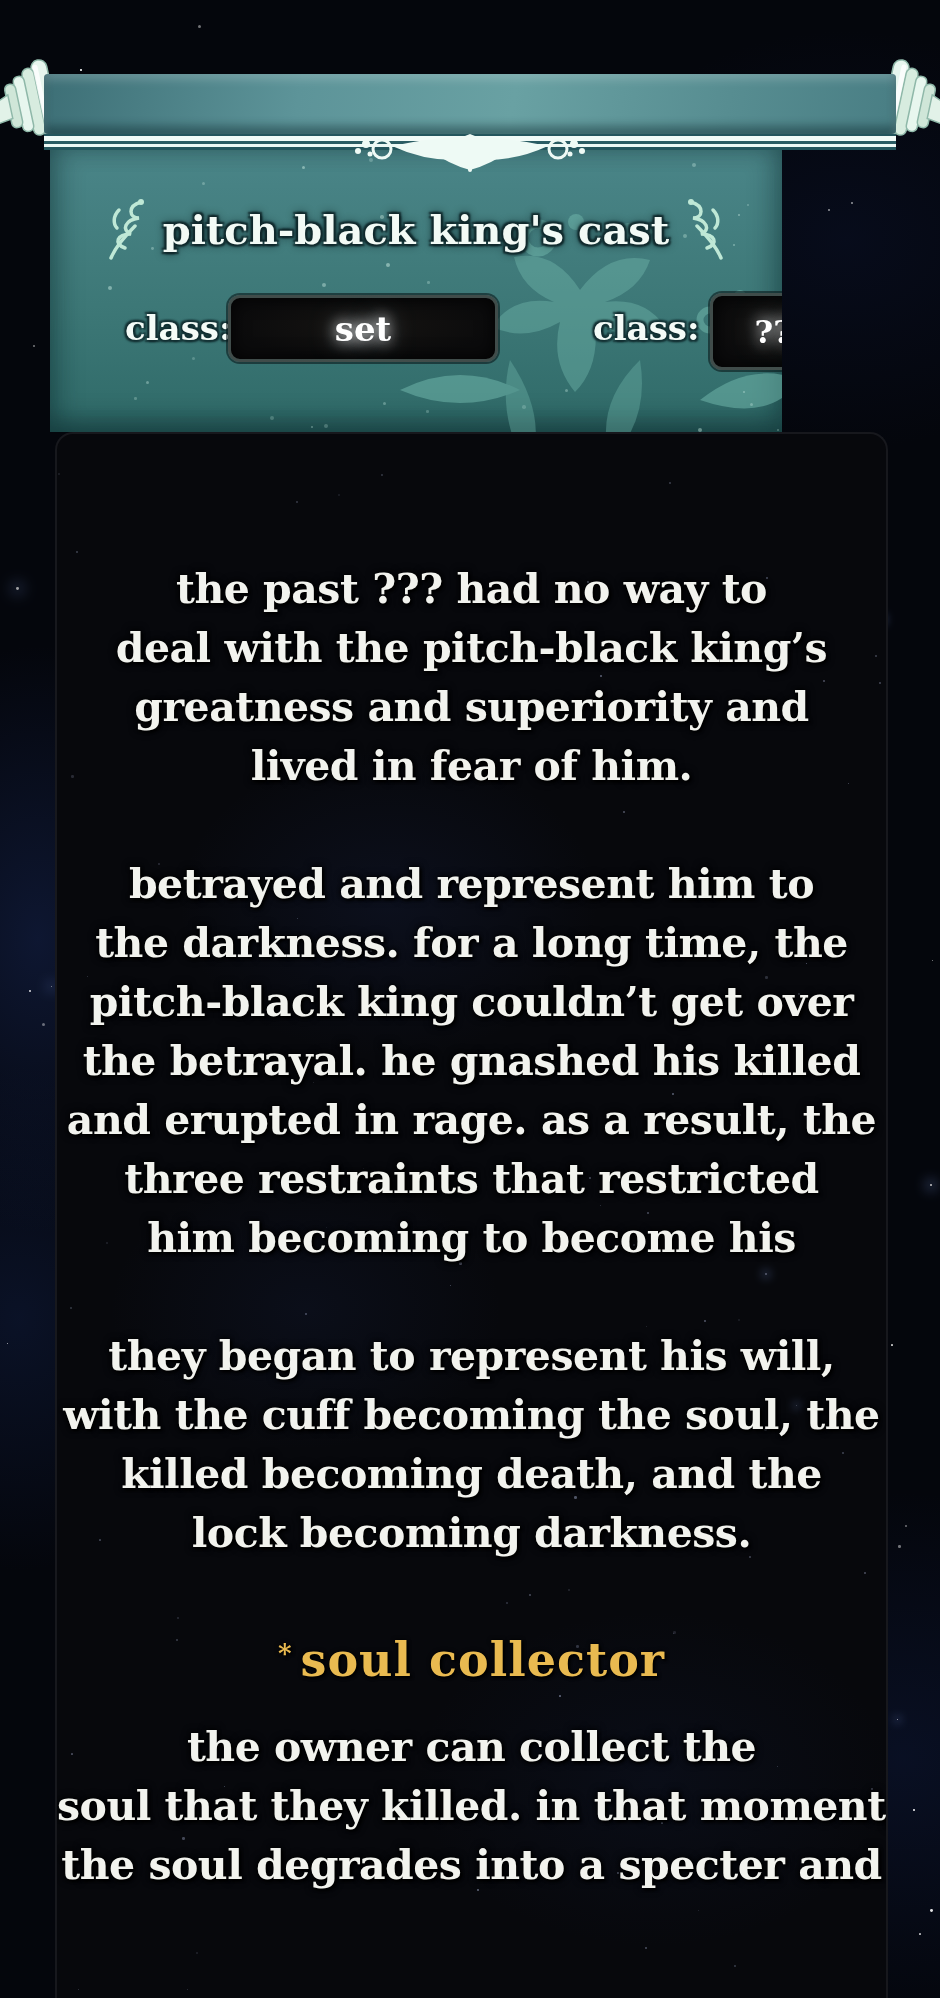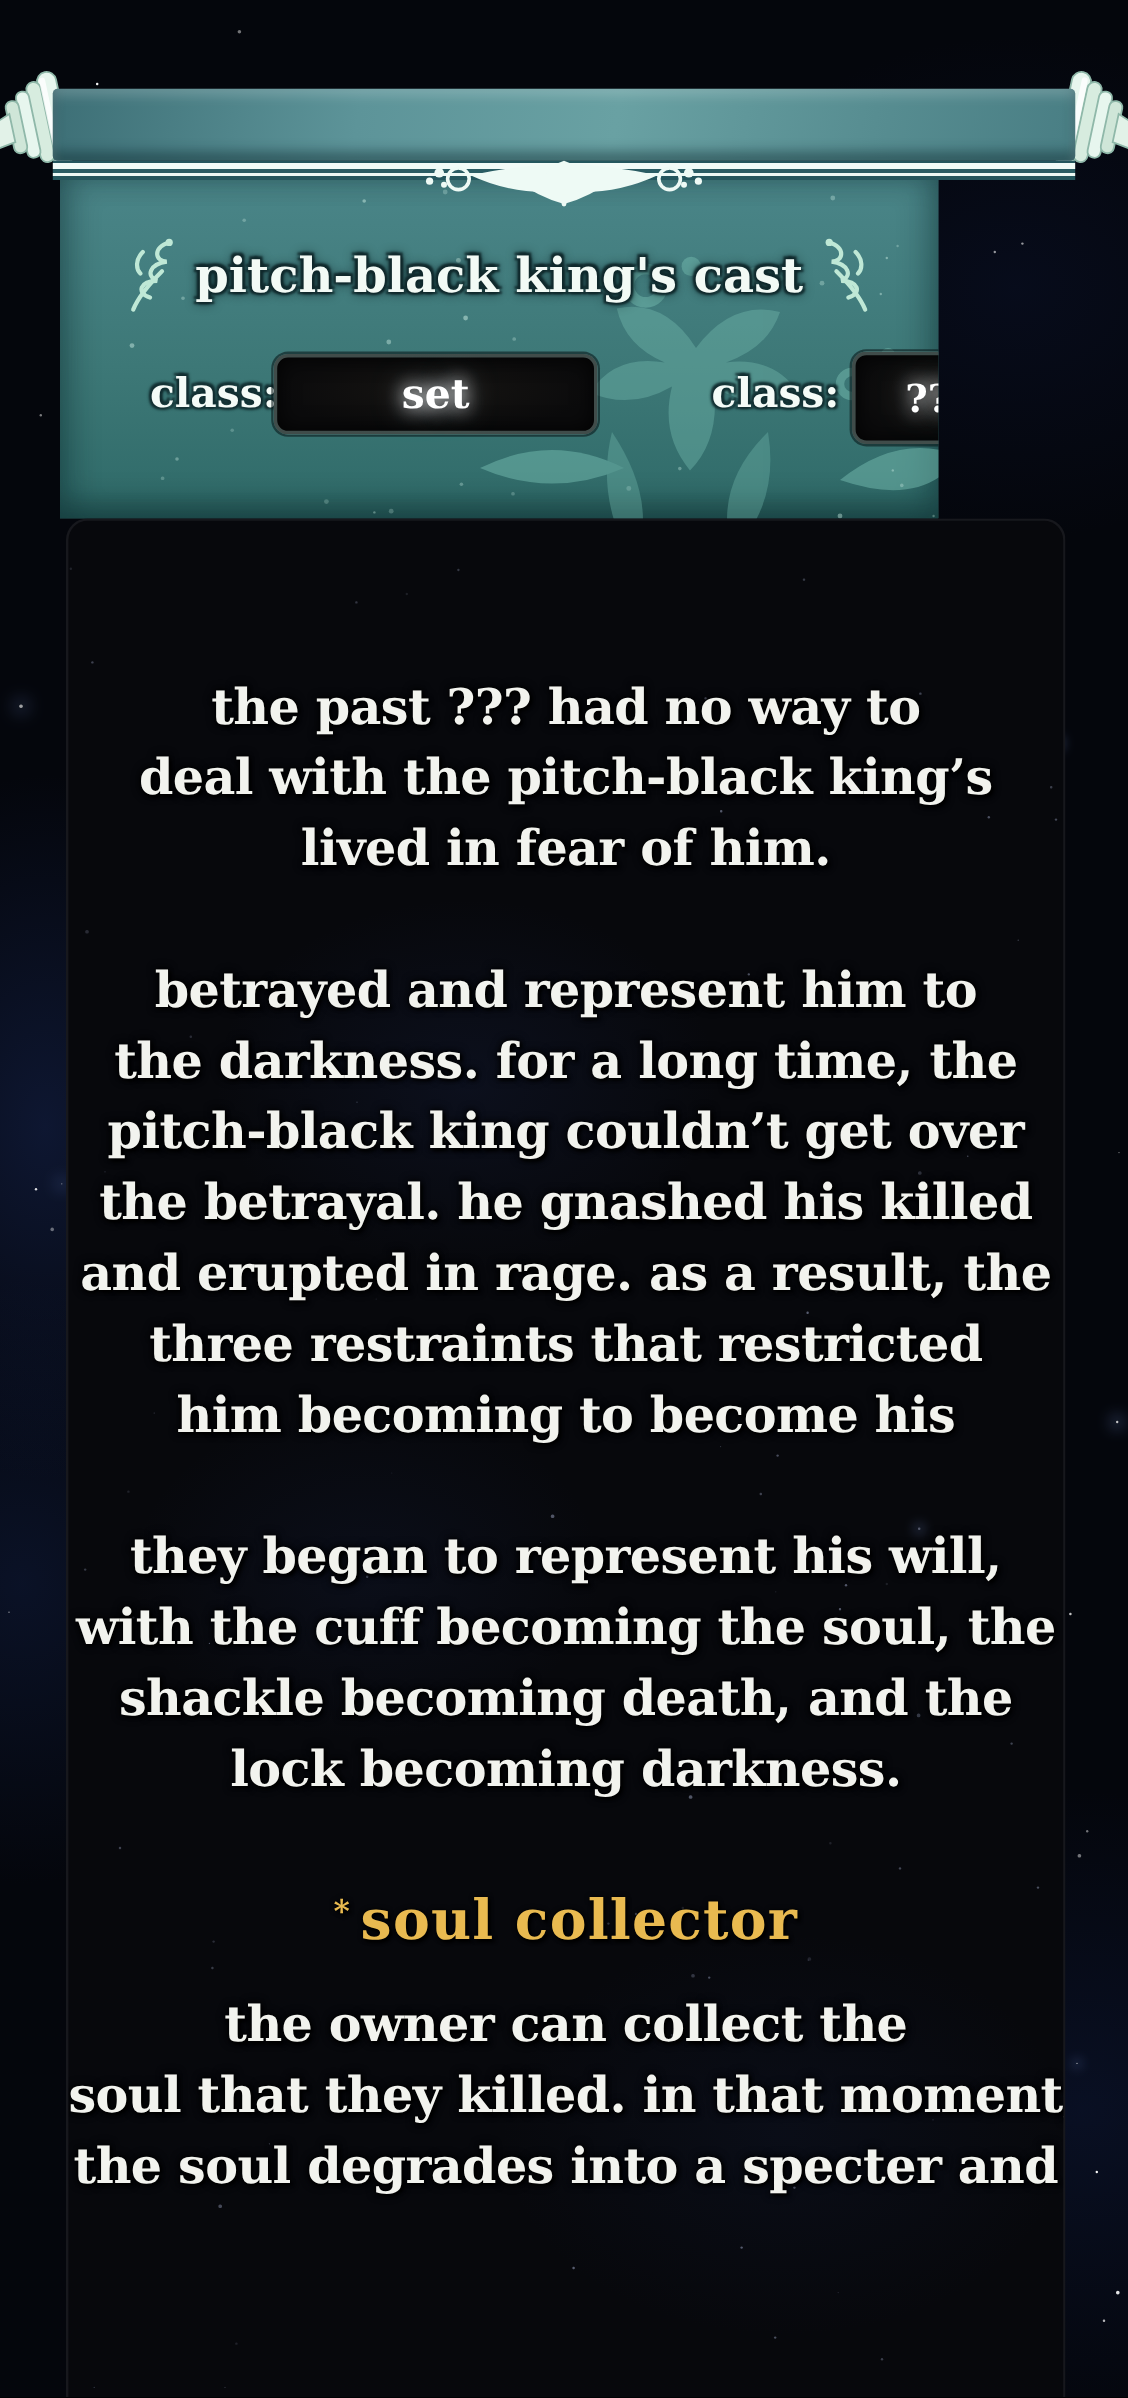--- a/index.html
+++ b/index.html
@@ -430,35 +430,36 @@
         <div class="star" style="height: 1.5px; width: 1.5px; left: 119px; top: 1205px; opacity: 0.24; background: rgb(205, 216, 255);"></div>
         <div class="star" style="height: 1.5px; width: 1.5px; left: 139px; top: 1518px; opacity: 0.12; background: rgb(205, 216, 255);"></div>
         <div class="star" style="height: 2.1px; width: 2.1px; left: 248px; top: 879px; opacity: 0.34; background: rgb(205, 216, 255);"></div>
         <div class="star" style="height: 1.4px; width: 1.4px; left: 589px; top: 892px; opacity: 0.17; background: rgb(205, 216, 255);"></div>
         <div class="star" style="height: 2.5px; width: 2.5px; left: 125px; top: 1403px; opacity: 0.31; background: rgb(205, 216, 255);"></div>
       </div>
     <div class="desc">
       <div class="para">
         <div class="line">the past ??? had no way to</div>
         <div class="line">deal with the pitch-black king’s</div>
+        <div class="line">greatness and superiority and</div>
         <div class="line">lived in fear of him.</div>
       </div>
       <div class="para">
         <div class="line">betrayed and represent him to</div>
         <div class="line">the darkness. for a long time, the</div>
         <div class="line">pitch-black king couldn’t get over</div>
         <div class="line">the betrayal. he gnashed his killed</div>
         <div class="line">and erupted in rage. as a result, the</div>
         <div class="line">three restraints that restricted</div>
         <div class="line">him becoming to become his</div>
       </div>
       <div class="para">
         <div class="line">they began to represent his will,</div>
         <div class="line">with the cuff becoming the soul, the</div>
-        <div class="line">shackle becoming death, and the</div>
+        <div class="line">killed becoming death, and the</div>
         <div class="line">lock becoming darkness.</div>
       </div>
       <div class="skill-heading">
         <sup>*</sup><span>soul collector</span>
       </div>
       <div class="para">
         <div class="line">the owner can collect the</div>
         <div class="line">soul that they killed. in that moment,</div>
         <div class="line">the soul degrades into a specter and</div>
       </div>

